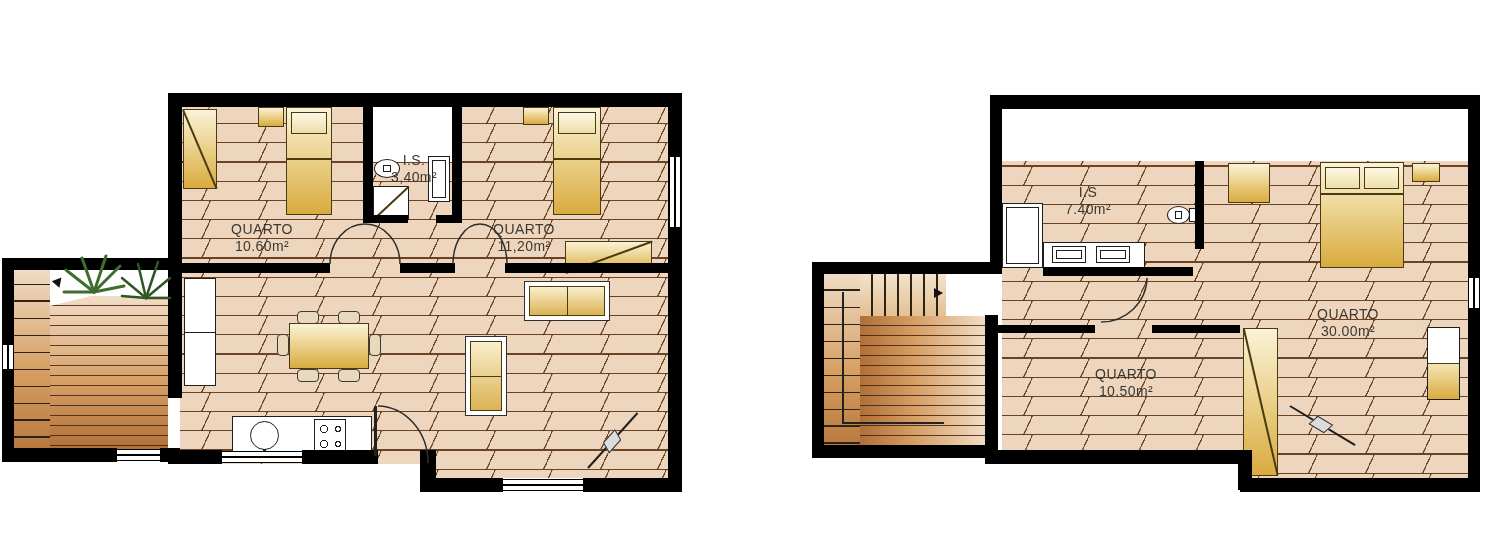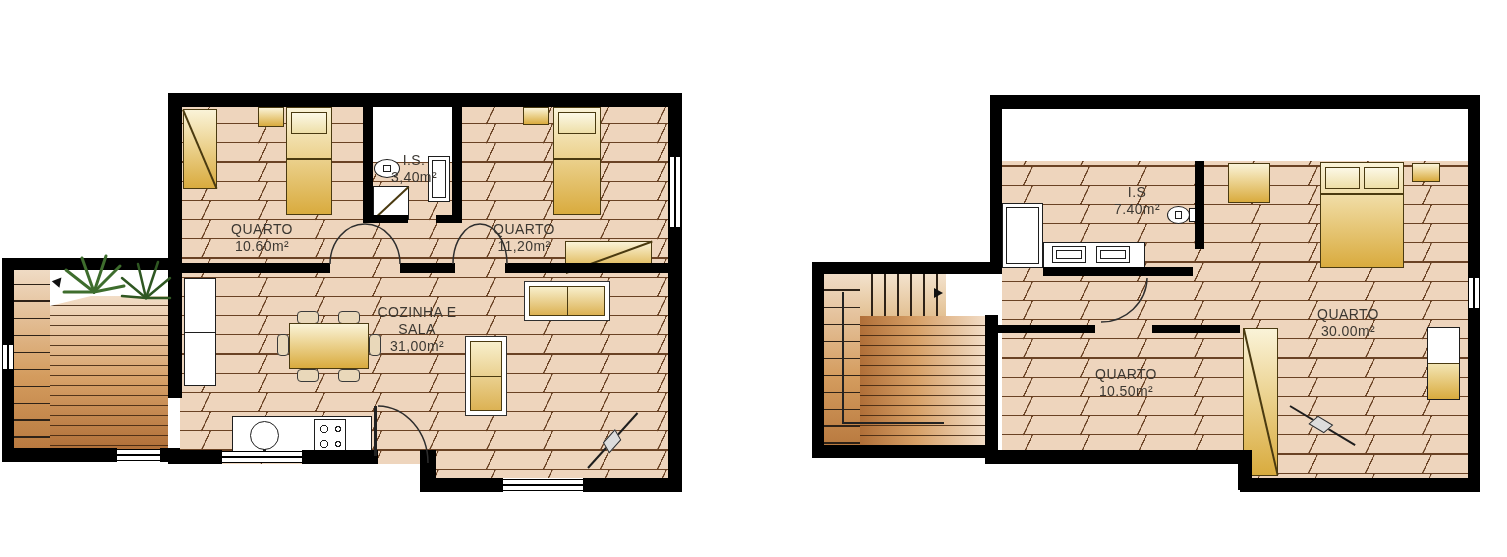--- a/index.html
+++ b/index.html
@@ -211,25 +211,20 @@
       <div>10.60m²</div>
     </div>
     <div class="lbl" style="left:414px;top:152px">
       <div>I.S.</div>
       <div>3,40m²</div>
     </div>
     <div class="lbl" style="left:524px;top:221px">
       <div>QUARTO</div>
       <div>11,20m²</div>
     </div>
-    <div class="lbl" style="left:417px;top:304px">
-      <div>COZINHA E</div>
-      <div>SALA</div>
-      <div>31,00m²</div>
-    </div>
   </div>
 
   <div class="plan">
 
     <div class="floor" style="left:1002px;top:109px;width:466px;height:369px"></div>
     <div class="wht-soft" style="left:1002px;top:109px;width:466px;height:52px"></div>
     <div class="wht-soft" style="left:985px;top:464px;width:255px;height:28px"></div>
 
     <div class="stairs-v" style="left:824px;top:274px;width:36px;height:171px"></div>
     <div class="stairs-h" style="left:860px;top:274px;width:86px;height:42px"></div>
@@ -286,21 +281,21 @@
     <div class="wall" style="left:1043px;top:267px;width:150px;height:9px"></div>
 
     <div class="wall" style="left:812px;top:262px;width:178px;height:12px"></div>
     <div class="wall" style="left:812px;top:262px;width:12px;height:196px"></div>
     <div class="wall" style="left:812px;top:445px;width:178px;height:13px"></div>
 
     <svg class="arc" style="left:1100px;top:277px" width="48" height="46">
         <path d="M47,1 A46,45 0 0 1 1,45" fill="none" stroke="#2e2e2e" stroke-width="1.5"></path>
       </svg>
 
-    <div class="lbl" style="left:1137px;top:184px">
+    <div class="lbl" style="left:1088px;top:184px">
       <div>I.S</div>
       <div>7.40m²</div>
     </div>
     <div class="lbl" style="left:1348px;top:306px">
       <div>QUARTO</div>
       <div>30.00m²</div>
     </div>
     <div class="lbl" style="left:1126px;top:366px">
       <div>QUARTO</div>
       <div>10.50m²</div>

